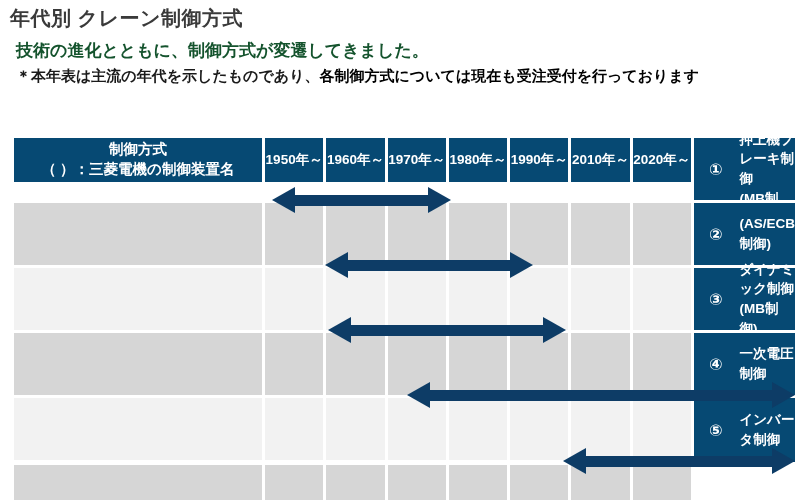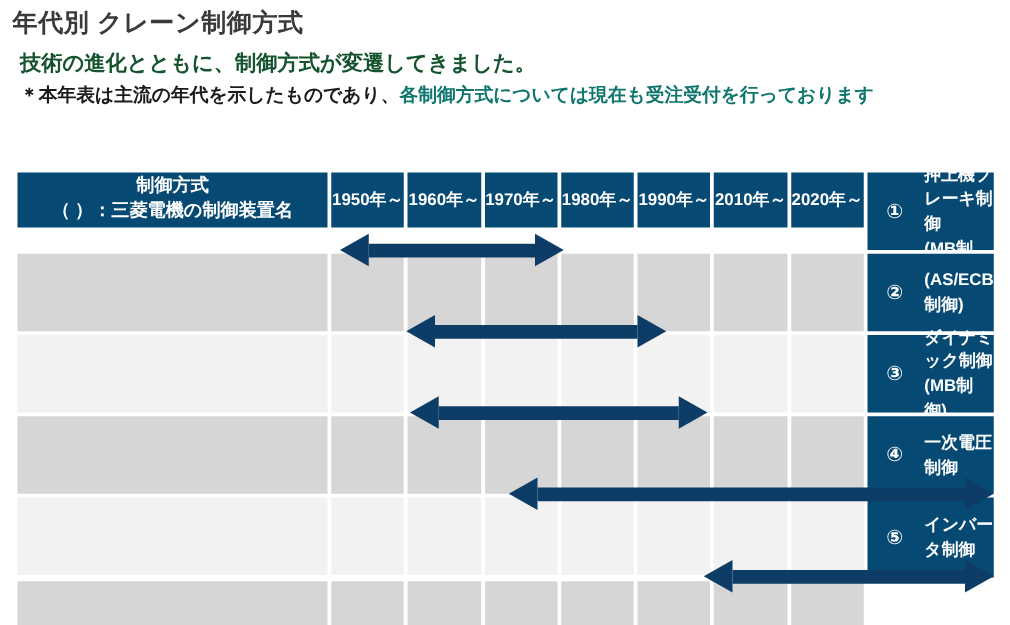--- a/index.html
+++ b/index.html
@@ -20,21 +20,21 @@
   }
   .subtitle {
     position: absolute; left: 16px; top: 39px;
     font-size: 17px; font-weight: bold; color: #14532d;
   }
   .note {
     position: absolute; left: 16px; top: 67px;
     font-size: 15px; font-weight: bold; color: #1a1a1a;
     white-space: nowrap;
   }
-  .note .red { color: #0f766e; }
+  .note .red { color: #000000; }
 
   .gantt {
     position: absolute; left: 14px; top: 122px;
     width: 781px; height: 371px;
   }
   .grid {
     display: grid;
     grid-template-columns: 248px repeat(8, 1fr);
     gap: 3px;
     width: 781px;

